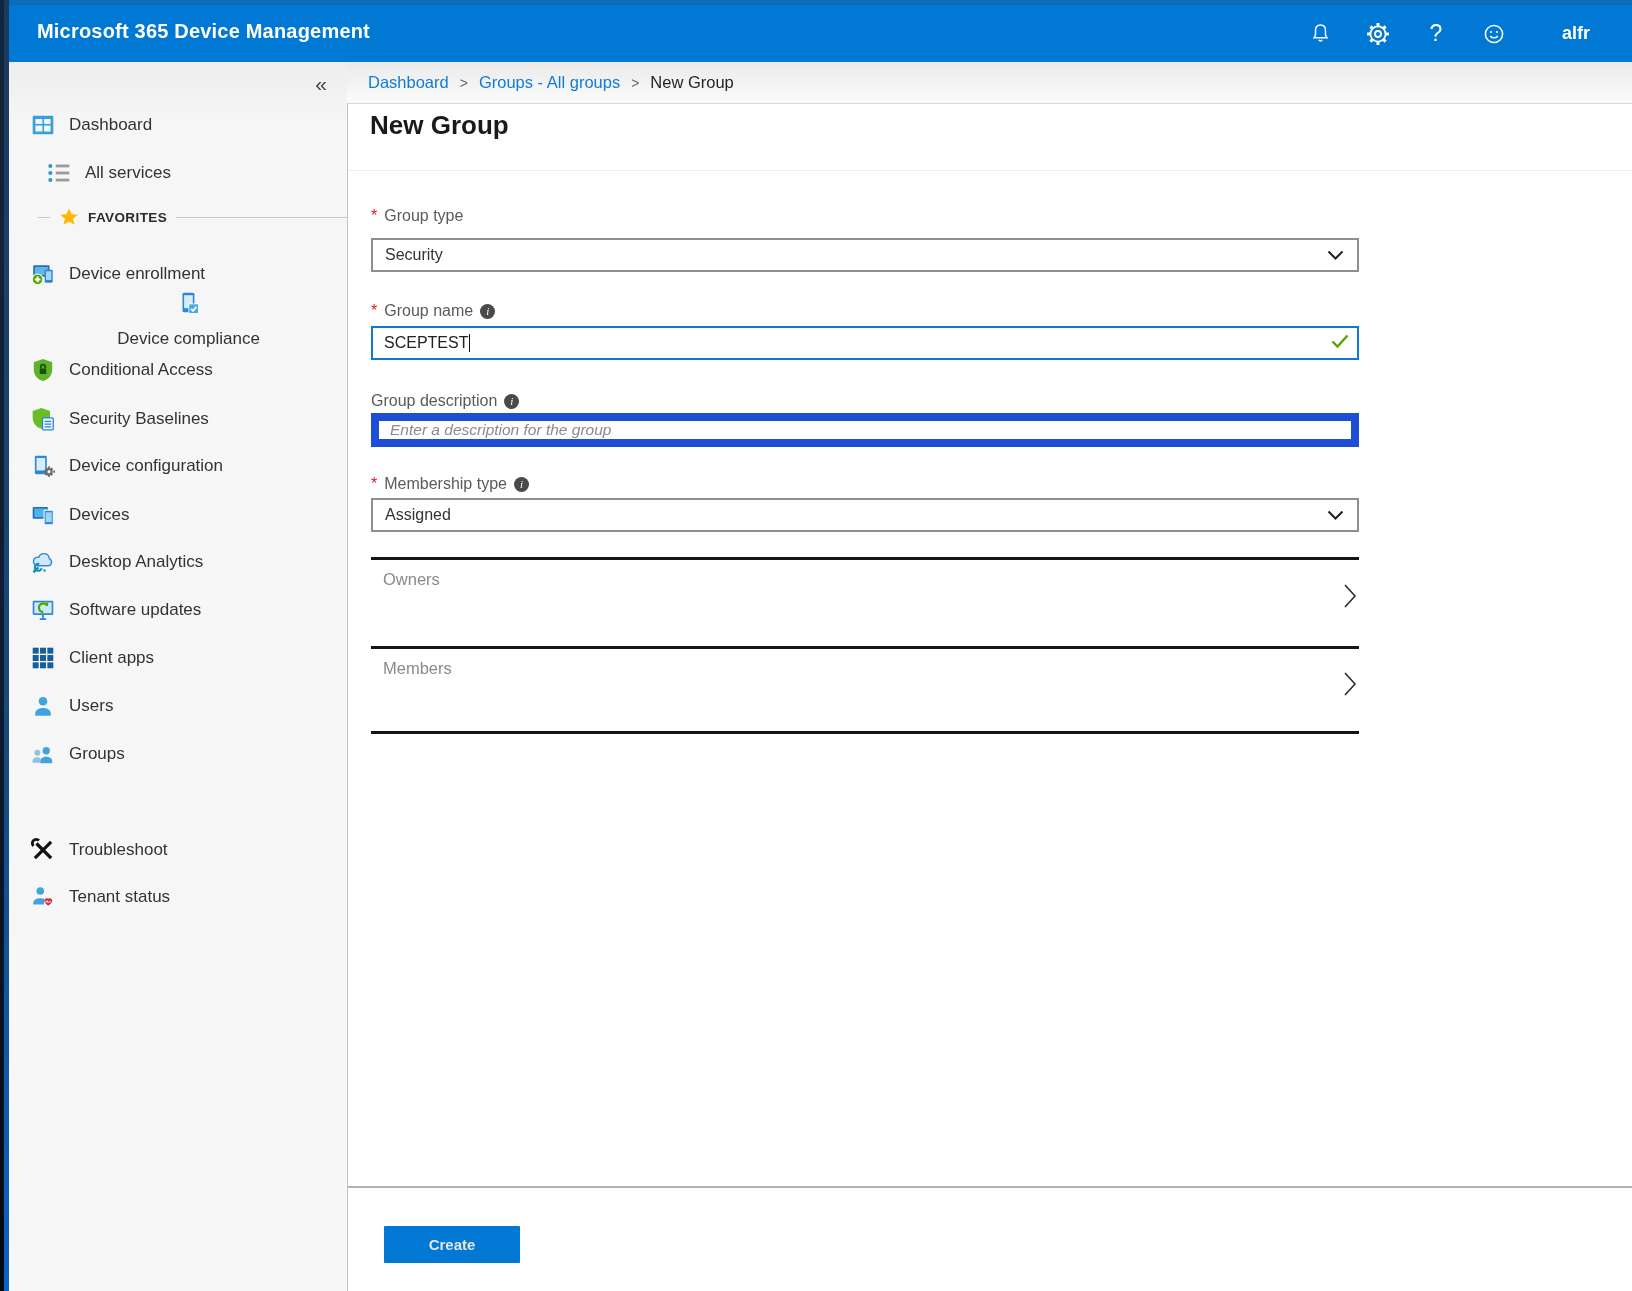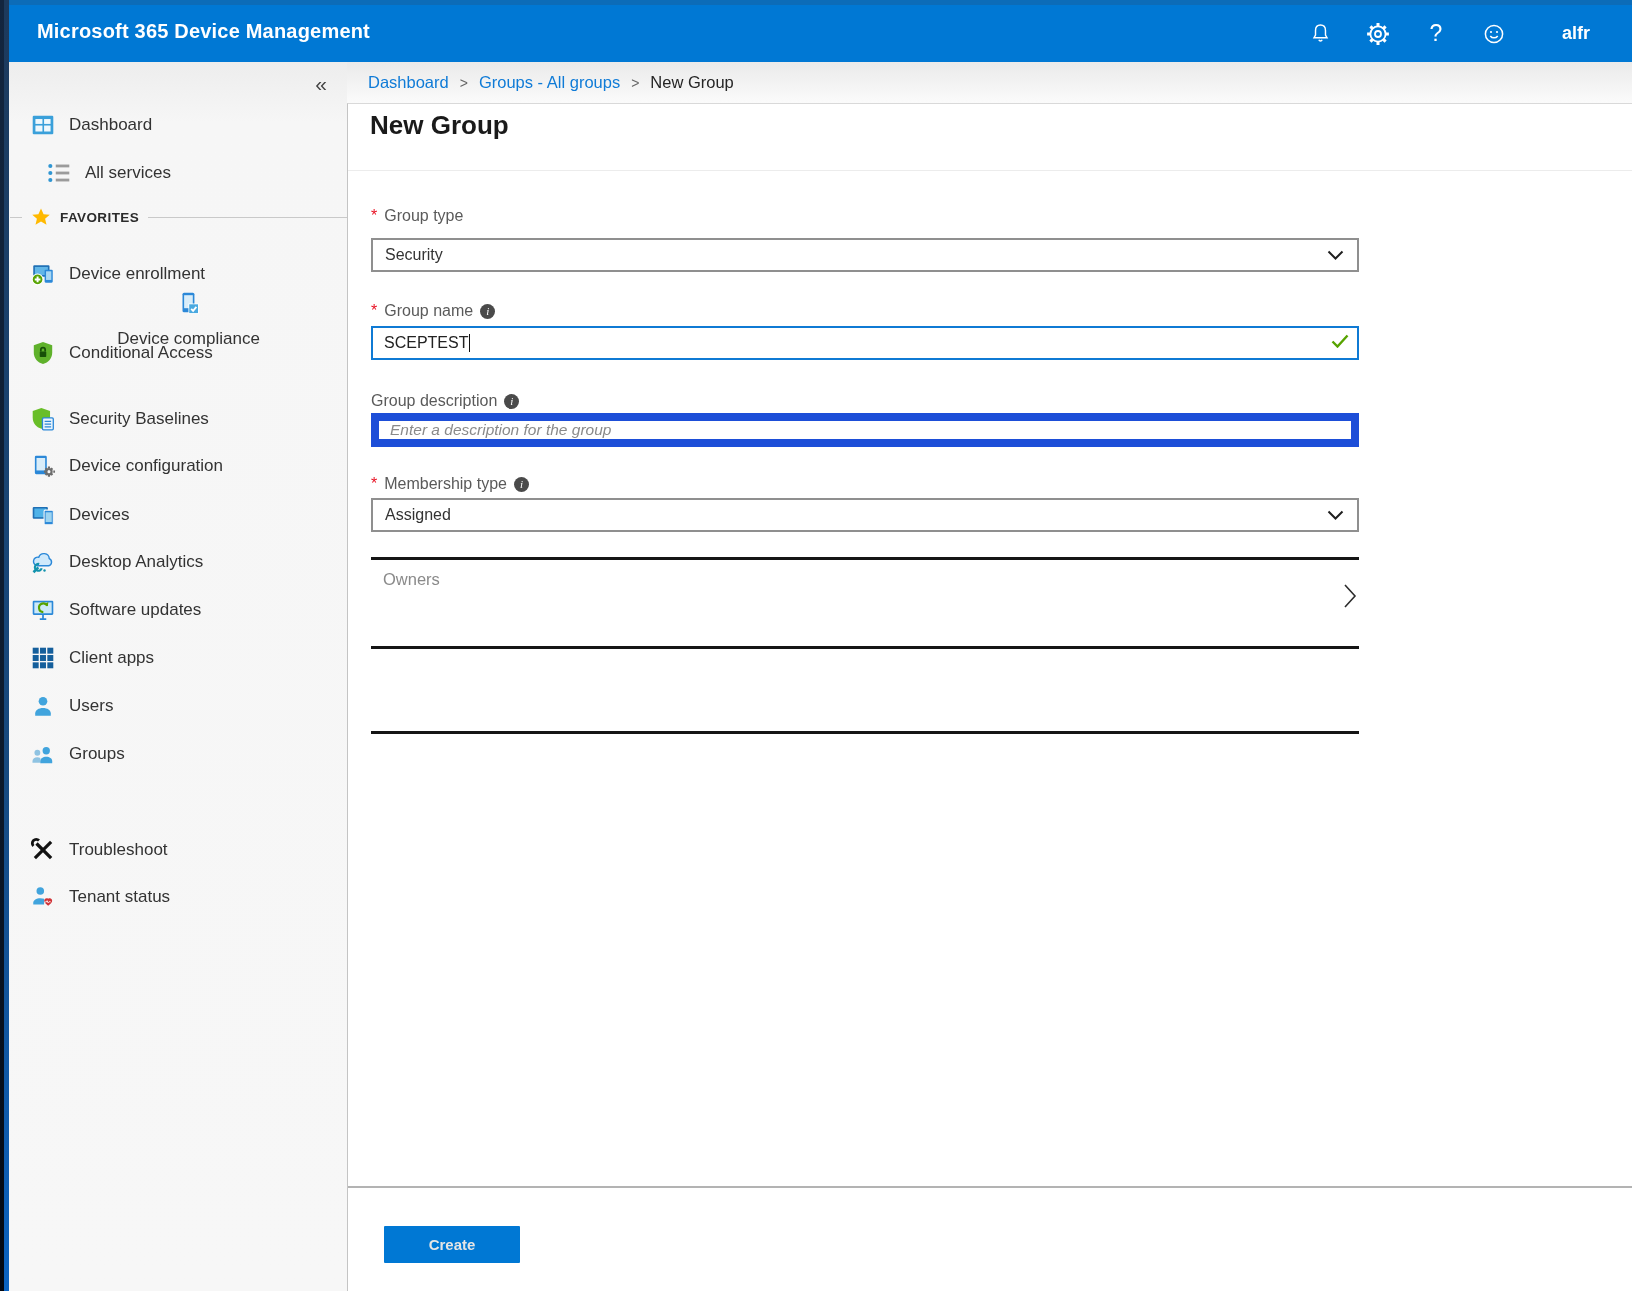--- a/index.html
+++ b/index.html
@@ -27,21 +27,21 @@
   
   .sidebar{position:absolute;left:9px;top:62px;width:338px;bottom:0;z-index:5;
            background:linear-gradient(180deg,#ededed 0px,#f6f6f6 60px,#f7f7f7 100%);}
   .collapse-btn{position:absolute;top:8px;right:16px;border:none;background:none;font-size:21px;
                 color:#444;cursor:pointer;padding:2px 4px;}
   .side-item{position:absolute;left:0;right:0;height:46px;display:flex;align-items:center;
              padding-left:21px;gap:13px;cursor:pointer;box-sizing:border-box;}
   .side-ico{width:26px;height:26px;flex:0 0 26px;display:flex;align-items:center;justify-content:center;}
   .side-label{font-size:17px;color:#333;}
   .fav-header{position:absolute;left:0;right:0;top:140px;height:30px;display:flex;align-items:center;
-              padding-left:1px;gap:9px;}
+              padding-left:29px;gap:9px;}
   .fav-line{height:1px;background:#c9c9c9;}
   .fav-line.pre{width:12px;}
   .fav-line.post{flex:1;margin-right:0;}
   .fav-text{font-size:13.5px;font-weight:700;color:#2b2b2b;letter-spacing:.4px;}
 
   
   .crumb-band{position:absolute;left:347px;right:0;top:62px;height:41px;z-index:6;
               background:linear-gradient(180deg,#eaeaea,#fbfbfb);
               display:flex;align-items:center;padding-left:21px;box-sizing:border-box;}
   .crumb{display:flex;align-items:center;font-size:16.5px;}
@@ -196,21 +196,21 @@
           <rect x="6" y="2.5" width="11" height="18" rx="1.4" fill="#2b88d8"></rect>
           <rect x="7.5" y="4.8" width="8" height="12" fill="#d9edf9"></rect>
           <rect x="11.5" y="12.5" width="9.5" height="9.5" fill="#fff"></rect>
           <rect x="12.2" y="13.2" width="8.1" height="8.1" fill="#4aa9e0"></rect>
           <path d="M14 17.4 l1.8 1.8 3-3.6" stroke="#fff" stroke-width="1.7" fill="none"></path>
         </svg>
       </span>
       <span class="side-label">Device compliance</span>
     </div>
 
-    <div class="side-item" style="top:268px;">
+    <div class="side-item" style="top:285px;">
       <span class="side-ico">
         <svg viewBox="0 0 24 24" width="26" height="26">
           <path d="M12 1.8 L20.5 4.8 V11.5 C20.5 17 17 20.7 12 22.2 C7 20.7 3.5 17 3.5 11.5 V4.8 Z" fill="#5fb12b"></path>
           <rect x="9" y="10.5" width="6" height="5.2" rx=".6" fill="#174f08"></rect>
           <path d="M10 10.5 V9 a2 2 0 0 1 4 0 V10.5" stroke="#174f08" stroke-width="1.6" fill="none"></path>
         </svg>
       </span>
       <span class="side-label">Conditional Access</span>
     </div>
 
@@ -406,18 +406,26 @@
     <div class="black-line" style="top:453px;"></div>
     <div class="list-row row-owners">
       <span class="row-label">Owners</span>
       <span class="row-chev">
         <svg width="14" height="26" viewBox="0 0 14 26">
             <path d="M2 2 L12 13 L2 24" stroke="#2c2c2c" stroke-width="1.6" fill="none"></path>
           </svg>
       </span>
     </div>
     <div class="black-line" style="top:542px;"></div>
+    <div class="list-row row-members">
+      <span class="row-label">Members</span>
+      <span class="row-chev">
+        <svg width="14" height="26" viewBox="0 0 14 26">
+            <path d="M2 2 L12 13 L2 24" stroke="#2c2c2c" stroke-width="1.6" fill="none"></path>
+          </svg>
+      </span>
+    </div>
     <div class="black-line" style="top:627px;"></div>
 
     <div class="footer-divider"></div>
     <button class="create-btn">Create</button>
   </main>
 </div>
 
 </body></html>

